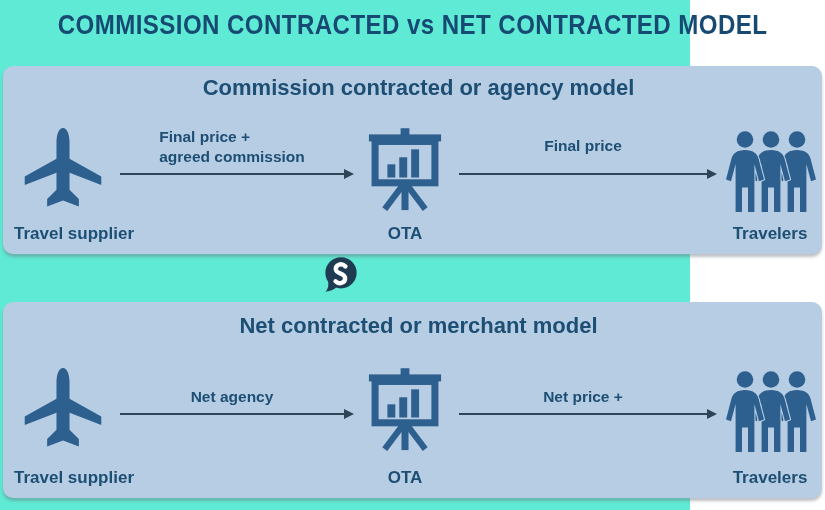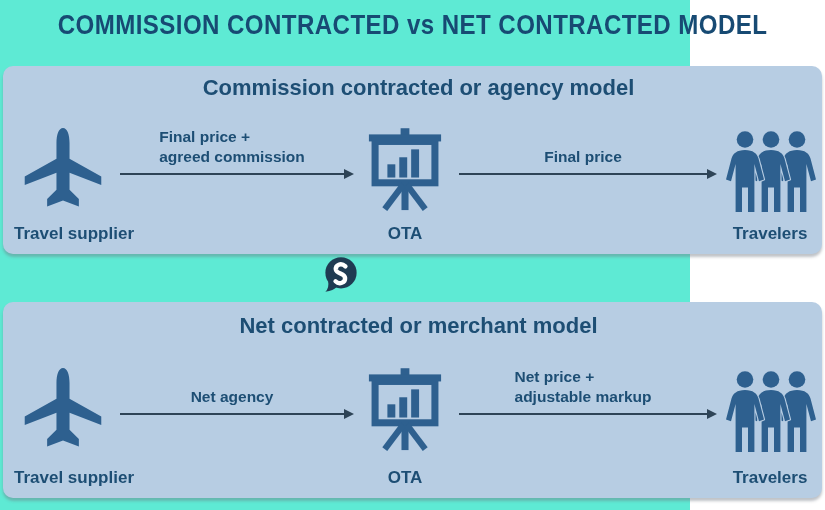--- a/index.html
+++ b/index.html
@@ -114,21 +114,21 @@
         <div>agreed commission</div>
       </div>
     </div>
 
     <svg class="icon" style="left:358px;top:62px" width="88" height="92" viewBox="0 0 100 104">
         <use href="#def-ota"></use>
       </svg>
     <div class="node-label" style="left:360px;top:158px;width:84px">OTA</div>
 
     <div class="arrow" style="left:456px;top:107px;width:248px"></div>
-    <div class="flow-label" style="left:456px;width:248px;bottom:87px">
+    <div class="flow-label" style="left:456px;width:248px;bottom:98px">
       <div class="flow-lines">
         <div>Final price</div>
 
       </div>
     </div>
 
     <svg class="icon" style="left:720px;top:62px" width="96" height="88" viewBox="0 0 96 84">
         <use href="#def-travelers"></use>
       </svg>
     <div class="node-label" style="left:716px;top:158px;width:102px">Travelers</div>
@@ -158,21 +158,20 @@
 
     <svg class="icon" style="left:358px;top:66px" width="88" height="92" viewBox="0 0 100 104">
         <use href="#def-ota"></use>
       </svg>
     <div class="node-label" style="left:360px;top:166px;width:84px">OTA</div>
 
     <div class="arrow" style="left:456px;top:111px;width:248px"></div>
     <div class="flow-label" style="left:456px;width:248px;bottom:91px">
       <div class="flow-lines">
         <div>Net price +</div>
-        <div>adjustable markup</div>
       </div>
     </div>
 
     <svg class="icon" style="left:720px;top:66px" width="96" height="88" viewBox="0 0 96 84">
         <use href="#def-travelers"></use>
       </svg>
     <div class="node-label" style="left:716px;top:166px;width:102px">Travelers</div>
   </section>
 
 </div>

